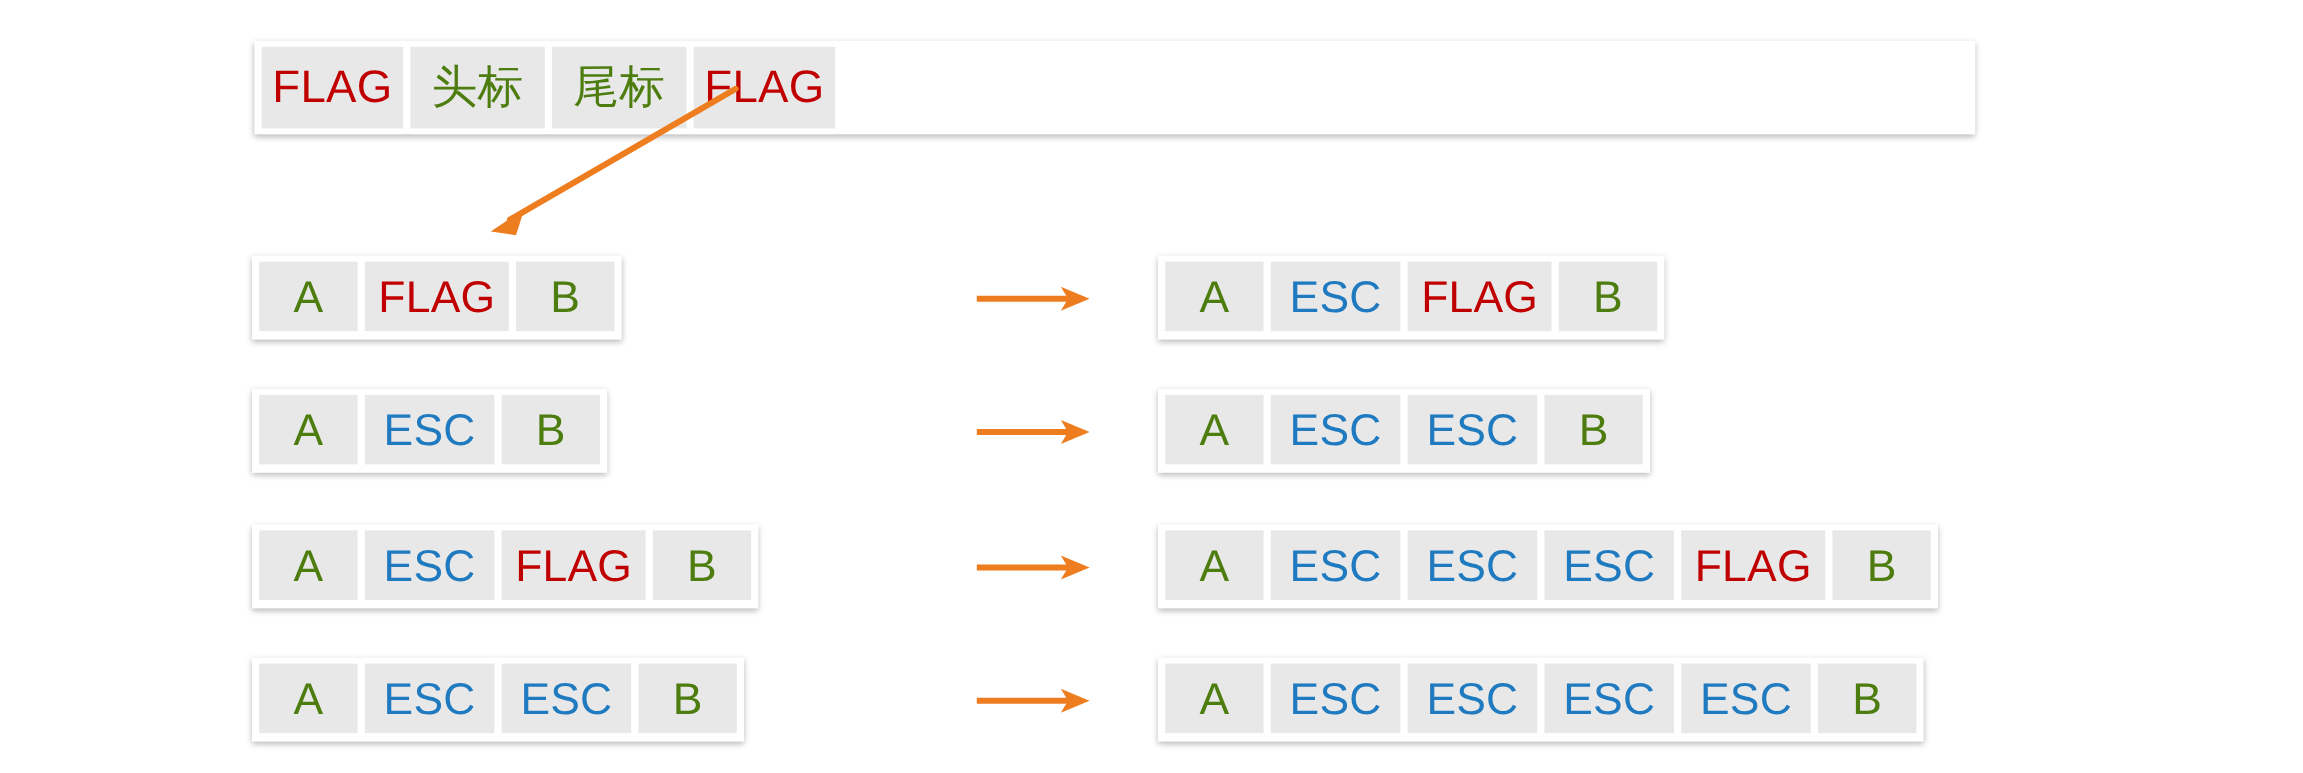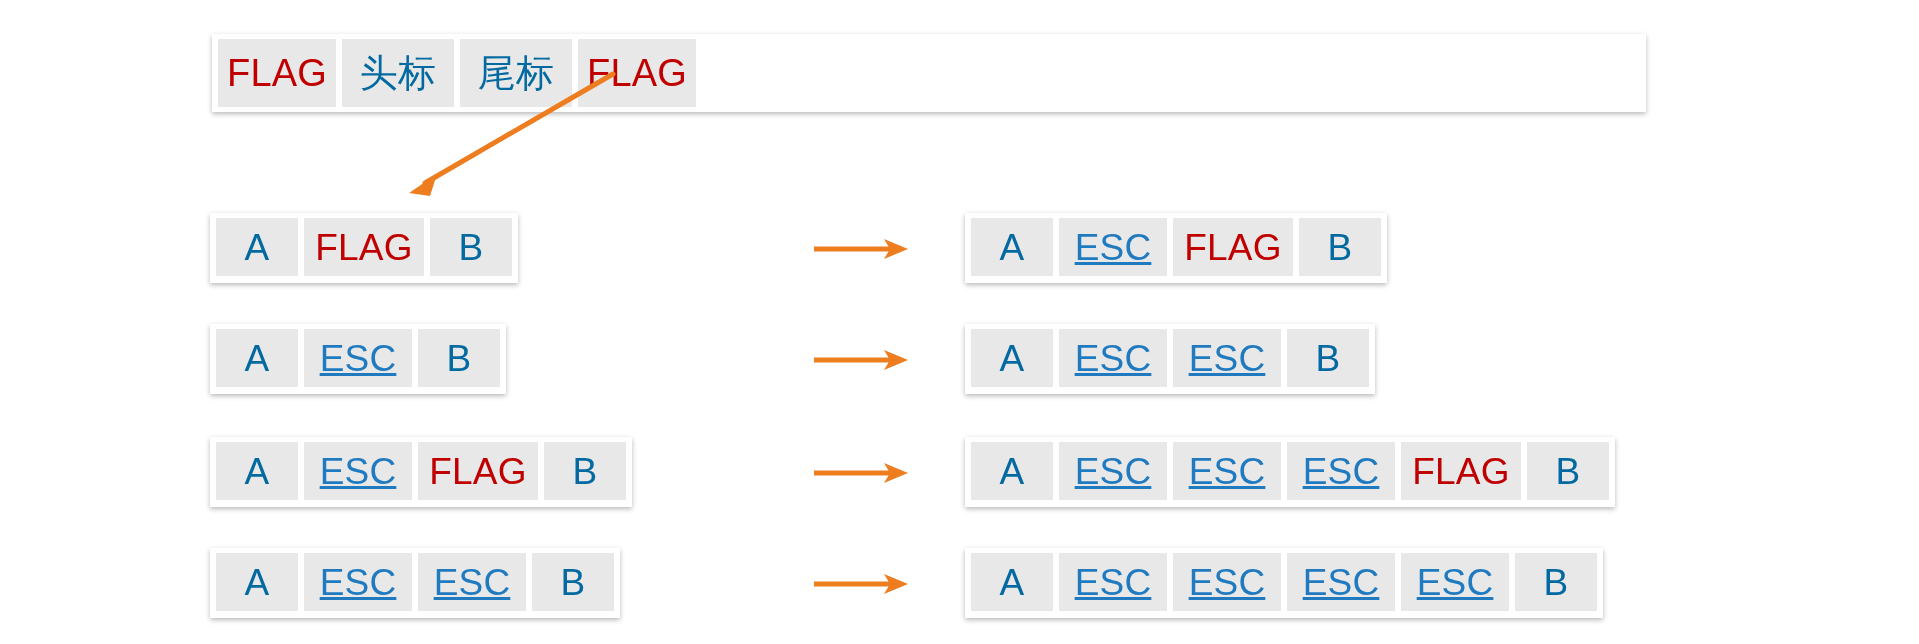--- a/index.html
+++ b/index.html
@@ -45,22 +45,22 @@
     font-size: 37px;
     line-height: 1;
     color: #1A1A1A;
     font-weight: 400;
     letter-spacing: 0.2px;
     white-space: nowrap;
   }
   .cell:last-child { margin-right: 0; }
 
   .cell.flag  { color: #C00000; }
-  .cell.esc   { color: #1F7AC0; text-decoration: underline; }
-  .cell.plain { color: #0369a1; }
+  .cell.esc   { color: #1F7AC0; }
+  .cell.plain { color: #4d7c0f; }
 
   
   #frame-bar {
     left: 212px;
     top: 18px;
     width: 1434px;
     height: 78px;
   }
   #frame-bar .cell { font-size: 38px; }
   #frame-bar .cell.flag   { width: 118px; }

